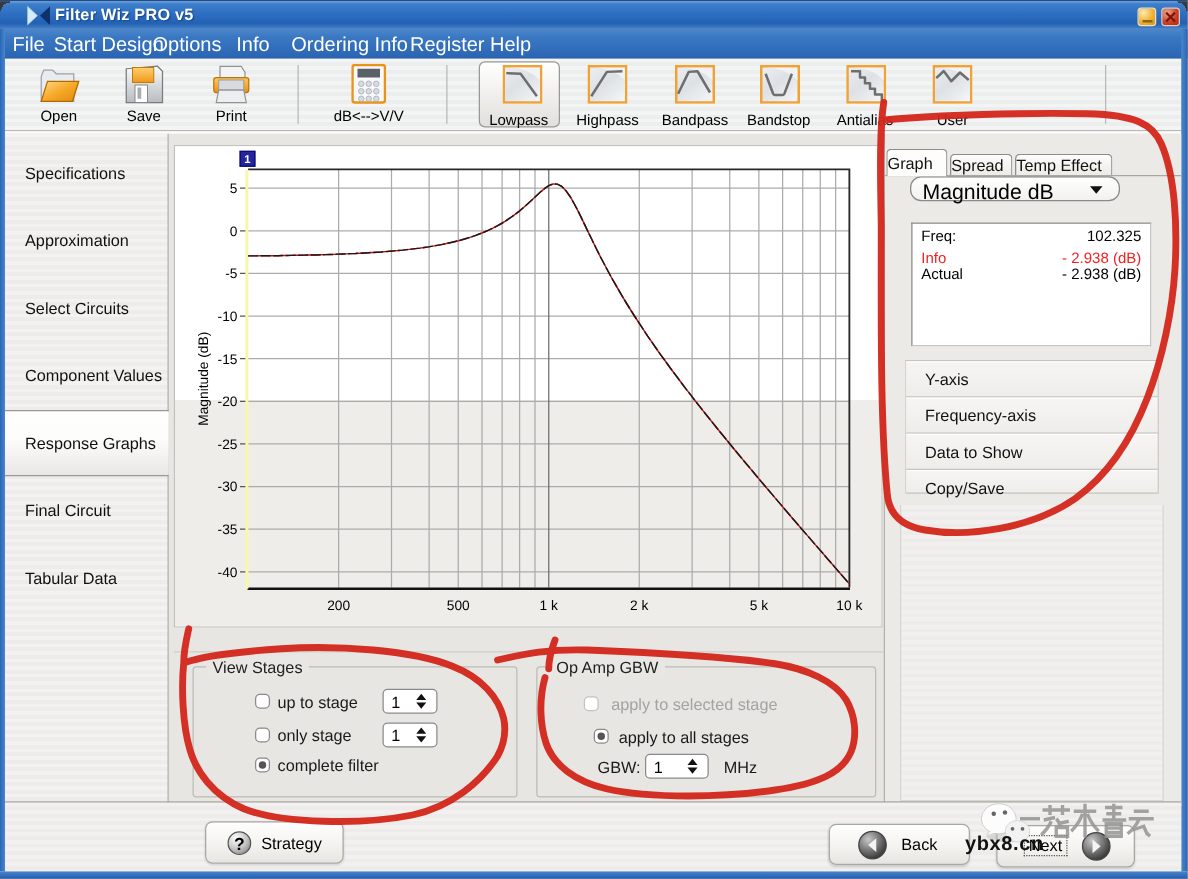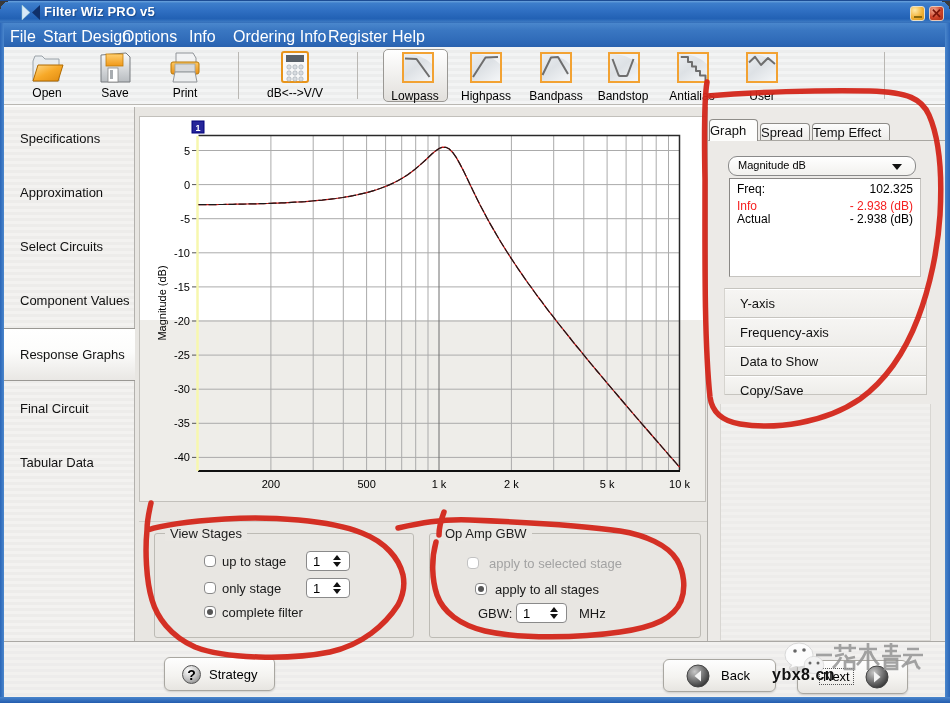--- a/index.html
+++ b/index.html
@@ -33,21 +33,21 @@
 .radio.dis{border-color:#c2c2c2}
 .rlabel{position:absolute;font-size:13px;color:#1a1a1a}
 .spin{position:absolute;width:44px;height:20px;border:1px solid #8a8a8a;border-radius:4px;background:#fff;font-size:13px}
 .spin .num{position:absolute;left:6px;top:2px}
 .spin .up{position:absolute;right:8px;top:3px;width:0;height:0;border-left:4.5px solid transparent;border-right:4.5px solid transparent;border-bottom:5.5px solid #111}
 .spin .dn{position:absolute;right:8px;bottom:3px;width:0;height:0;border-left:4.5px solid transparent;border-right:4.5px solid transparent;border-top:5.5px solid #111}
 
 #rpanel{left:707px;top:107px;width:238px;height:538px;background:#eceae7;border-left:1px solid #b3b1ad}
 .tab{position:absolute;border:1px solid #8f8d89;border-bottom:none;border-radius:4px 4px 0 0;background:linear-gradient(180deg,#fdfdfd,#ecebe8);font-size:13px;color:#111;text-align:left}
 #tabline{left:708px;top:140px;width:237px;height:1px;background:#a9a7a2}
-#combo{left:728px;top:156px;width:188px;height:20px;border:1px solid #8a8a8a;border-radius:9px;background:linear-gradient(180deg,#fff,#f2f1ee);font-size:11px;color:#000}
+#combo{left:728px;top:141px;width:168px;height:20px;border:1px solid #8a8a8a;border-radius:9px;background:linear-gradient(180deg,#fff,#f2f1ee);font-size:17px;color:#000}
 #combo .arr{position:absolute;right:13px;top:7px;width:0;height:0;border-left:5.5px solid transparent;border-right:5.5px solid transparent;border-top:6.5px solid #111}
 #infobox{left:729px;top:178px;width:192px;height:99px;background:#fff;border:1px solid #8a8886;border-bottom-color:#c6c4c0;border-right-color:#c6c4c0;font-size:12px;color:#000}
 .ib{position:absolute;left:7px}
 .ibr{position:absolute;right:7px}
 #rbtns{left:724px;top:288px;width:203px;border-top:1px solid #c6c4bf;border-left:1px solid #d6d4cf;border-right:1px solid #c6c4bf}
 .rbtn{position:relative;height:29px;background:linear-gradient(180deg,#f6f5f3,#eeedea);border-bottom:1px solid #c6c4bf;border-top:1px solid #fff;font-size:13px;color:#111;line-height:27px;padding-left:15px}
 #rpanelbot{left:720px;top:404px;width:211px;height:237px;background:repeating-linear-gradient(180deg,#f1f0ee 0 3px,#edecea 3px 6px);border:1px solid #d8d6d2;border-top:none}
 
 #botbar{left:4px;top:641px;width:941px;height:56px;background:repeating-linear-gradient(180deg,#f2f1ef 0 3px,#edeceb 3px 6px);border-top:1px solid #aaa8a4}
 .bbtn{position:absolute;border:1px solid #a9a7a1;border-radius:6px;background:linear-gradient(180deg,#fefefe 0%,#f4f3f0 55%,#e7e5e1 100%);box-shadow:0 1px 2px rgba(0,0,0,.15);font-size:13px;color:#111}

